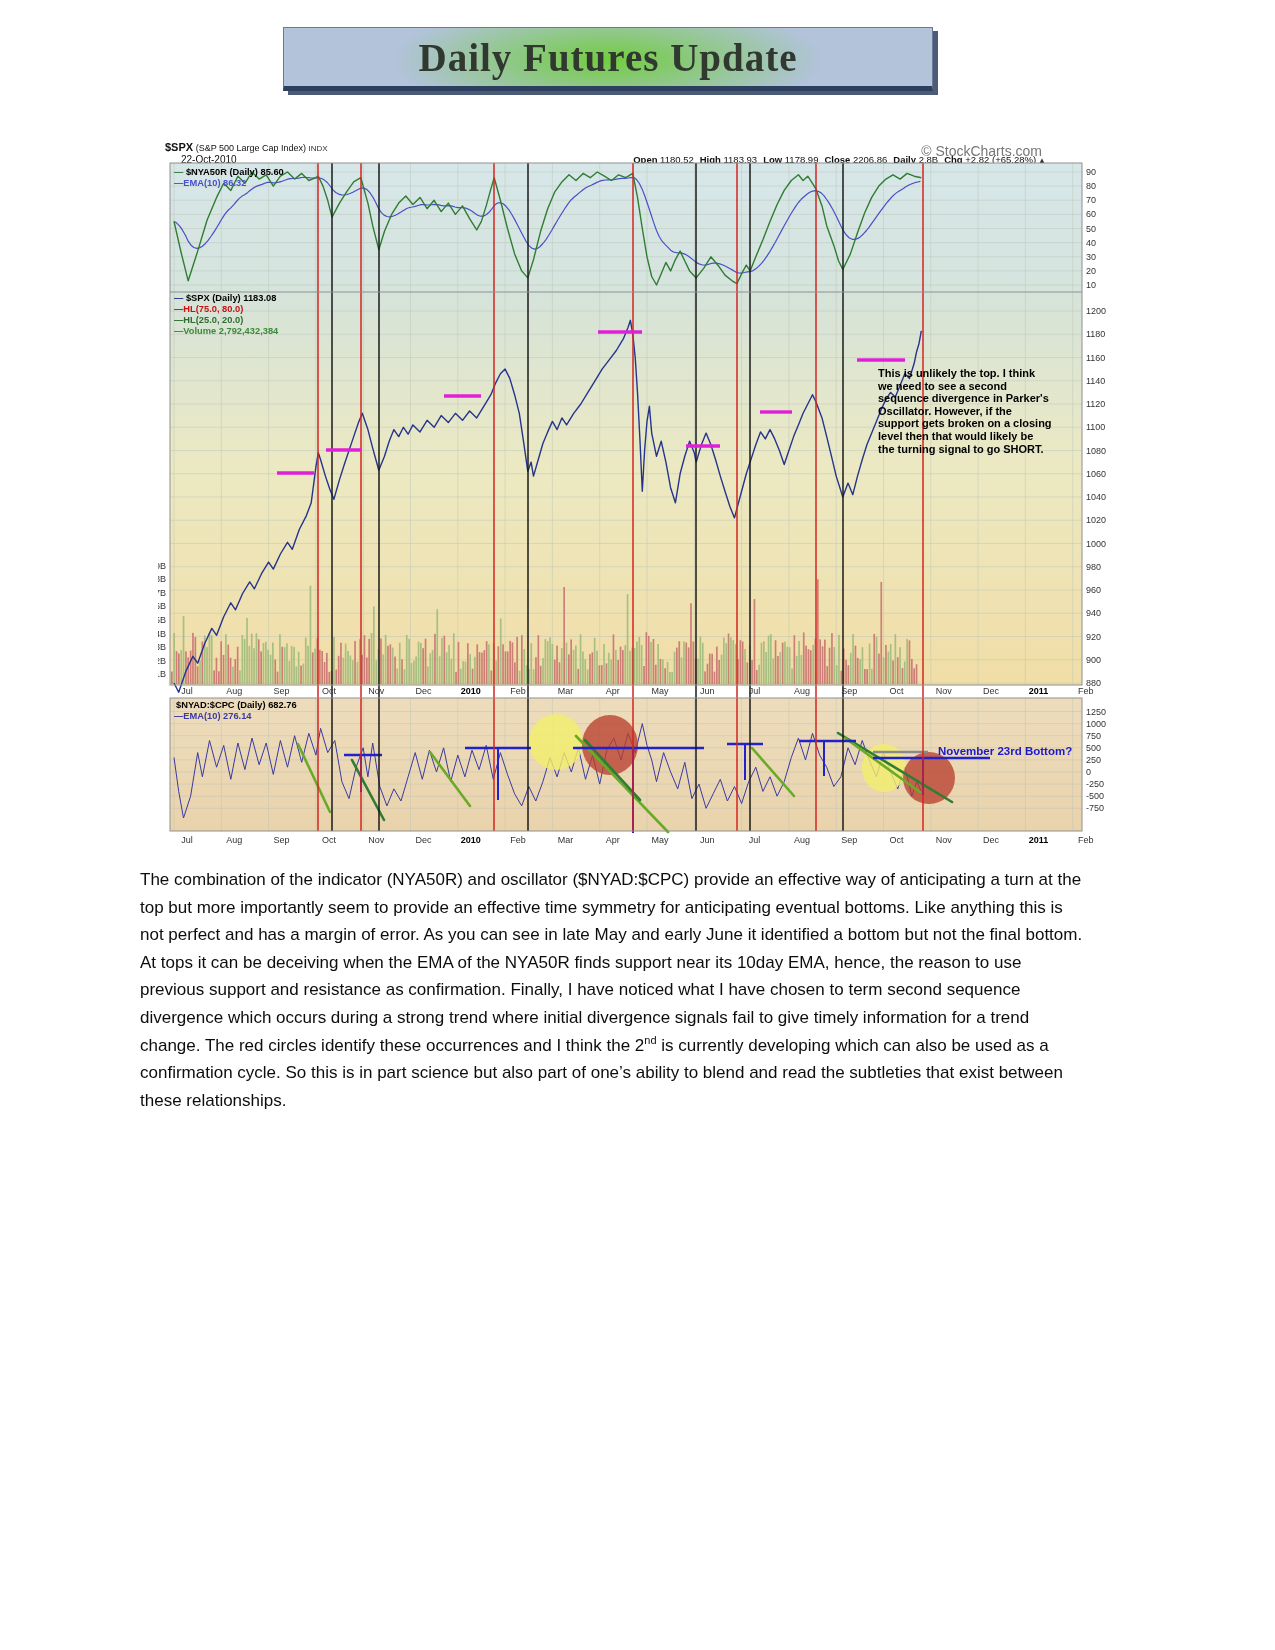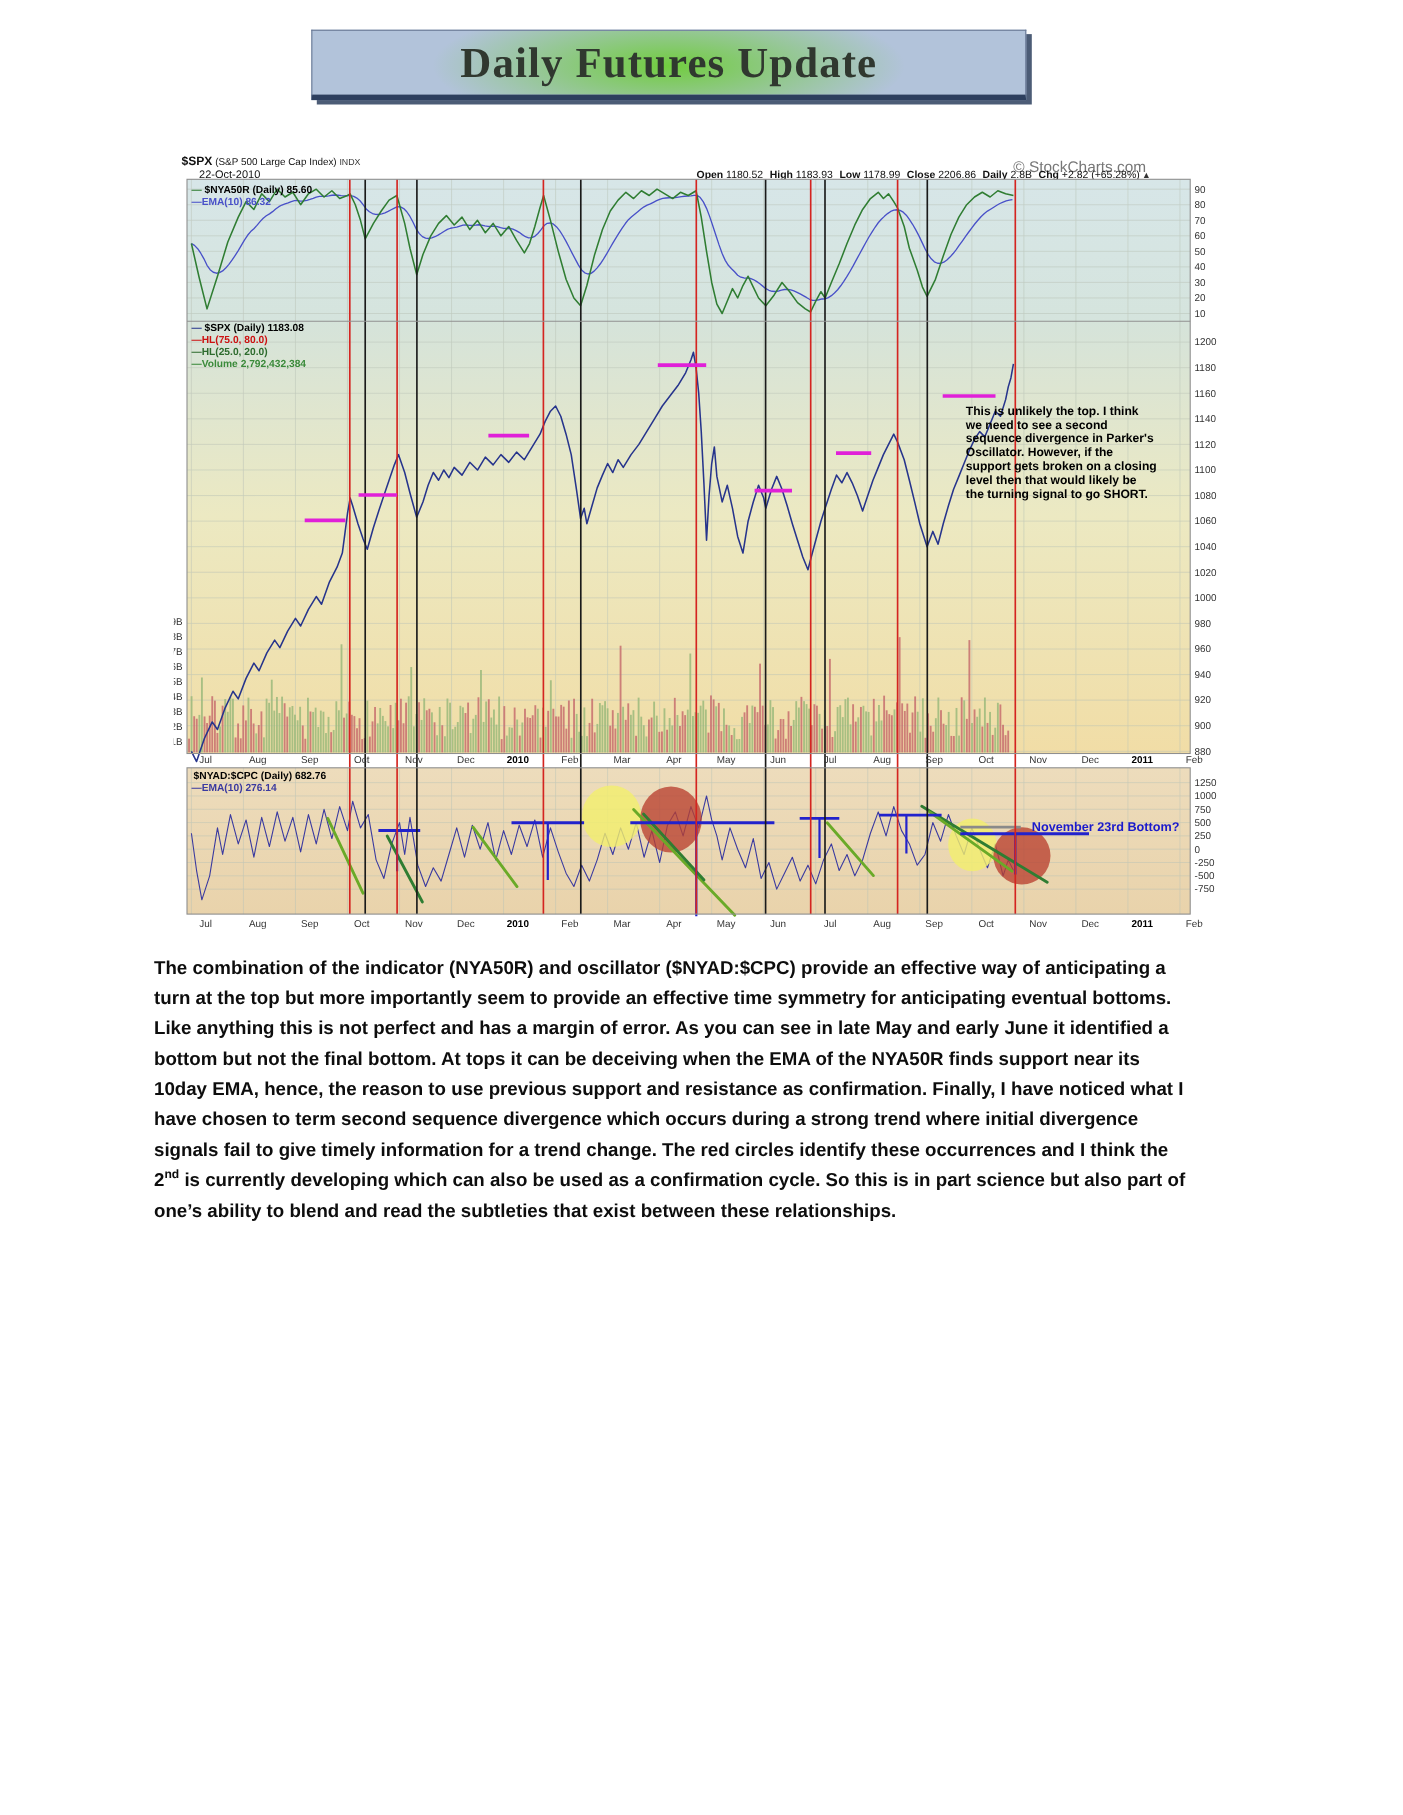--- a/index.html
+++ b/index.html
@@ -14,21 +14,21 @@
   .hline{position:absolute;white-space:nowrap;color:#111;}
   #sym-line{left:7px;top:1px;font-size:9px;}
   #sym-line .sym{font-weight:bold;font-size:11px;}
   #sym-line .exch{font-size:8px;color:#333;}
   #date-line{left:7px;top:14px;font-size:10px;color:#111;margin-left:16px;}
   #copyright{right:96px;top:3px;font-size:14px;color:#777;}
   #quote-line{right:92px;top:14px;font-size:9.5px;color:#111;}
   #quote-line b{font-weight:bold;margin-left:6px;text-align:right;}
   #quote-line .arrow{font-size:8px;color:#333;margin-left:2px;}
   #chart-svg{position:absolute;left:0;top:0;}
-  #commentary{position:absolute;left:140px;top:866px;width:944px;font-size:17px;line-height:27.6px;color:#0d0d0d;font-weight:700;}
+  #commentary{position:absolute;left:140px;top:866px;width:944px;font-size:17px;line-height:27.6px;color:#0d0d0d;font-weight:400;}
   #commentary sup{font-size:11px;line-height:0;}
   text{font-family:"Liberation Sans",sans-serif;}
 </style>
 </head>
 <body>
 
 <div id="page">
 
   <div id="banner">
     <span class="t">Daily Futures Update</span>

